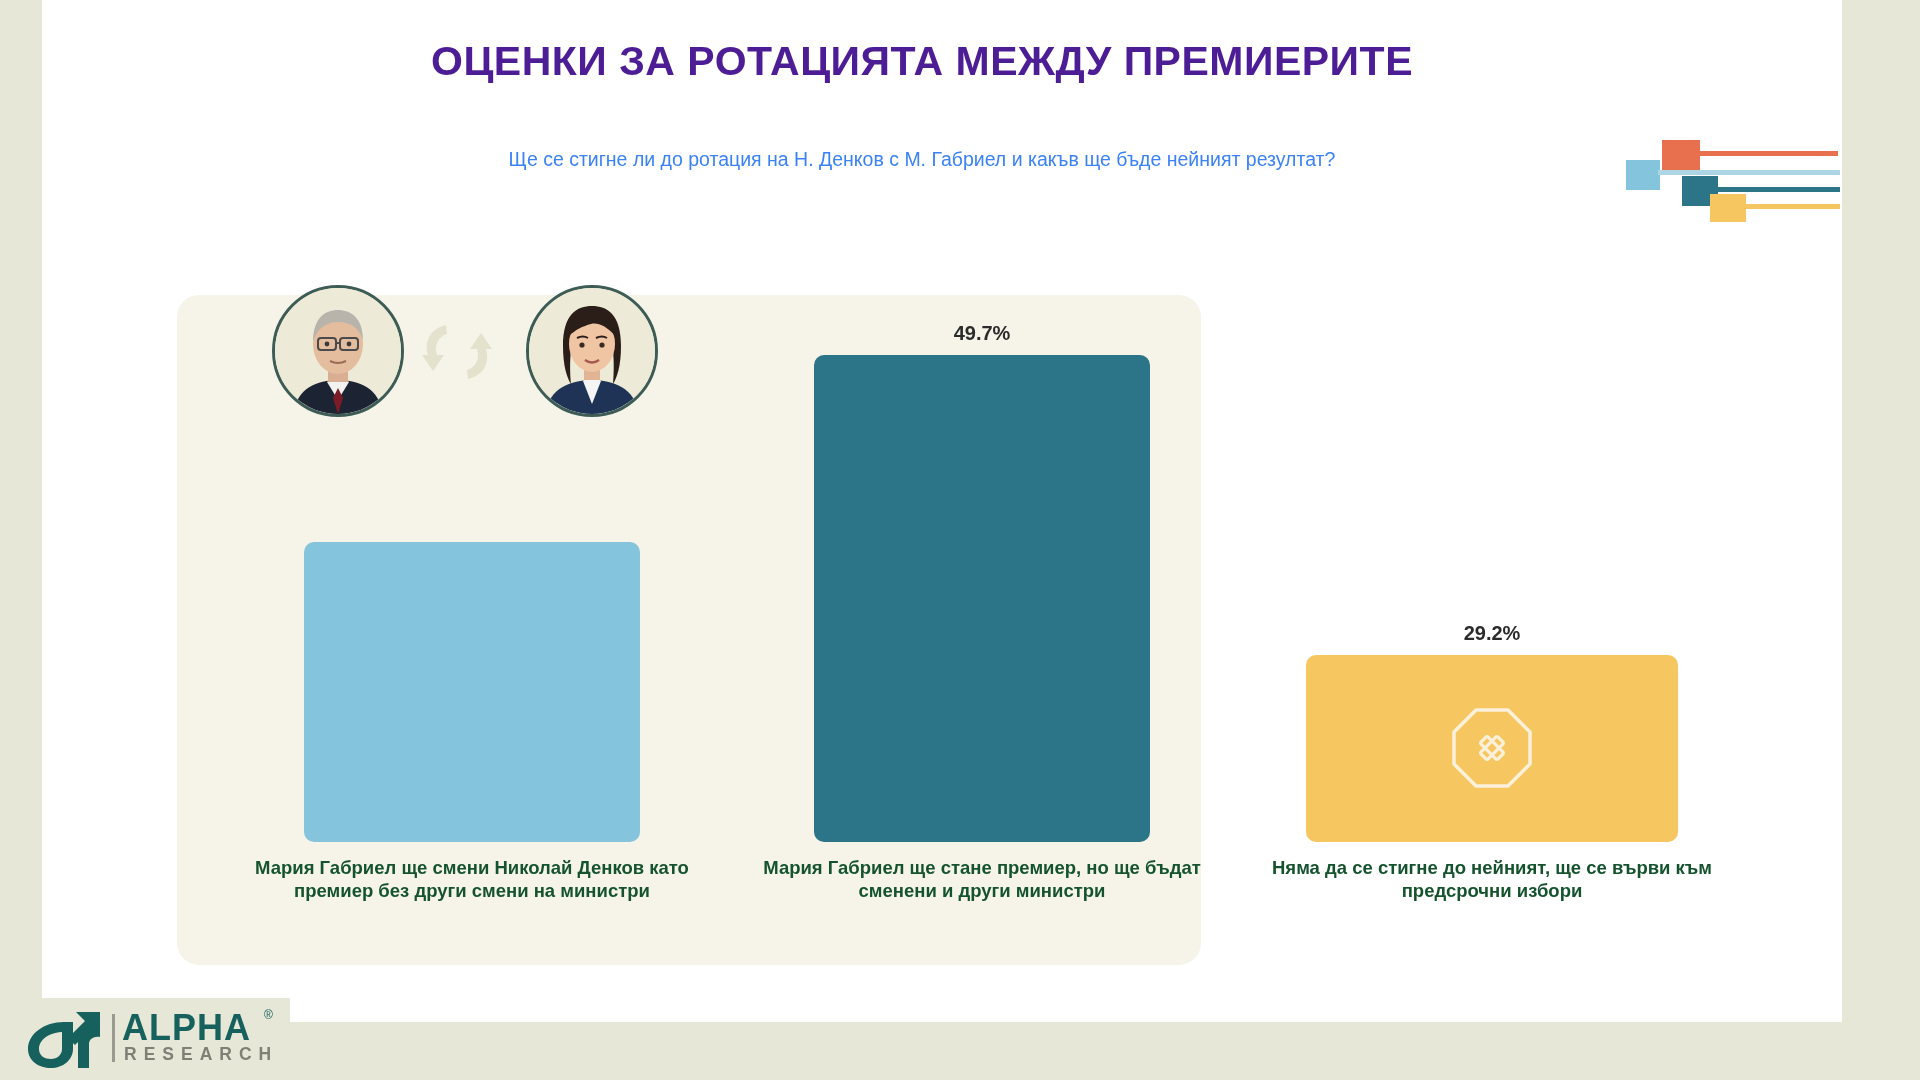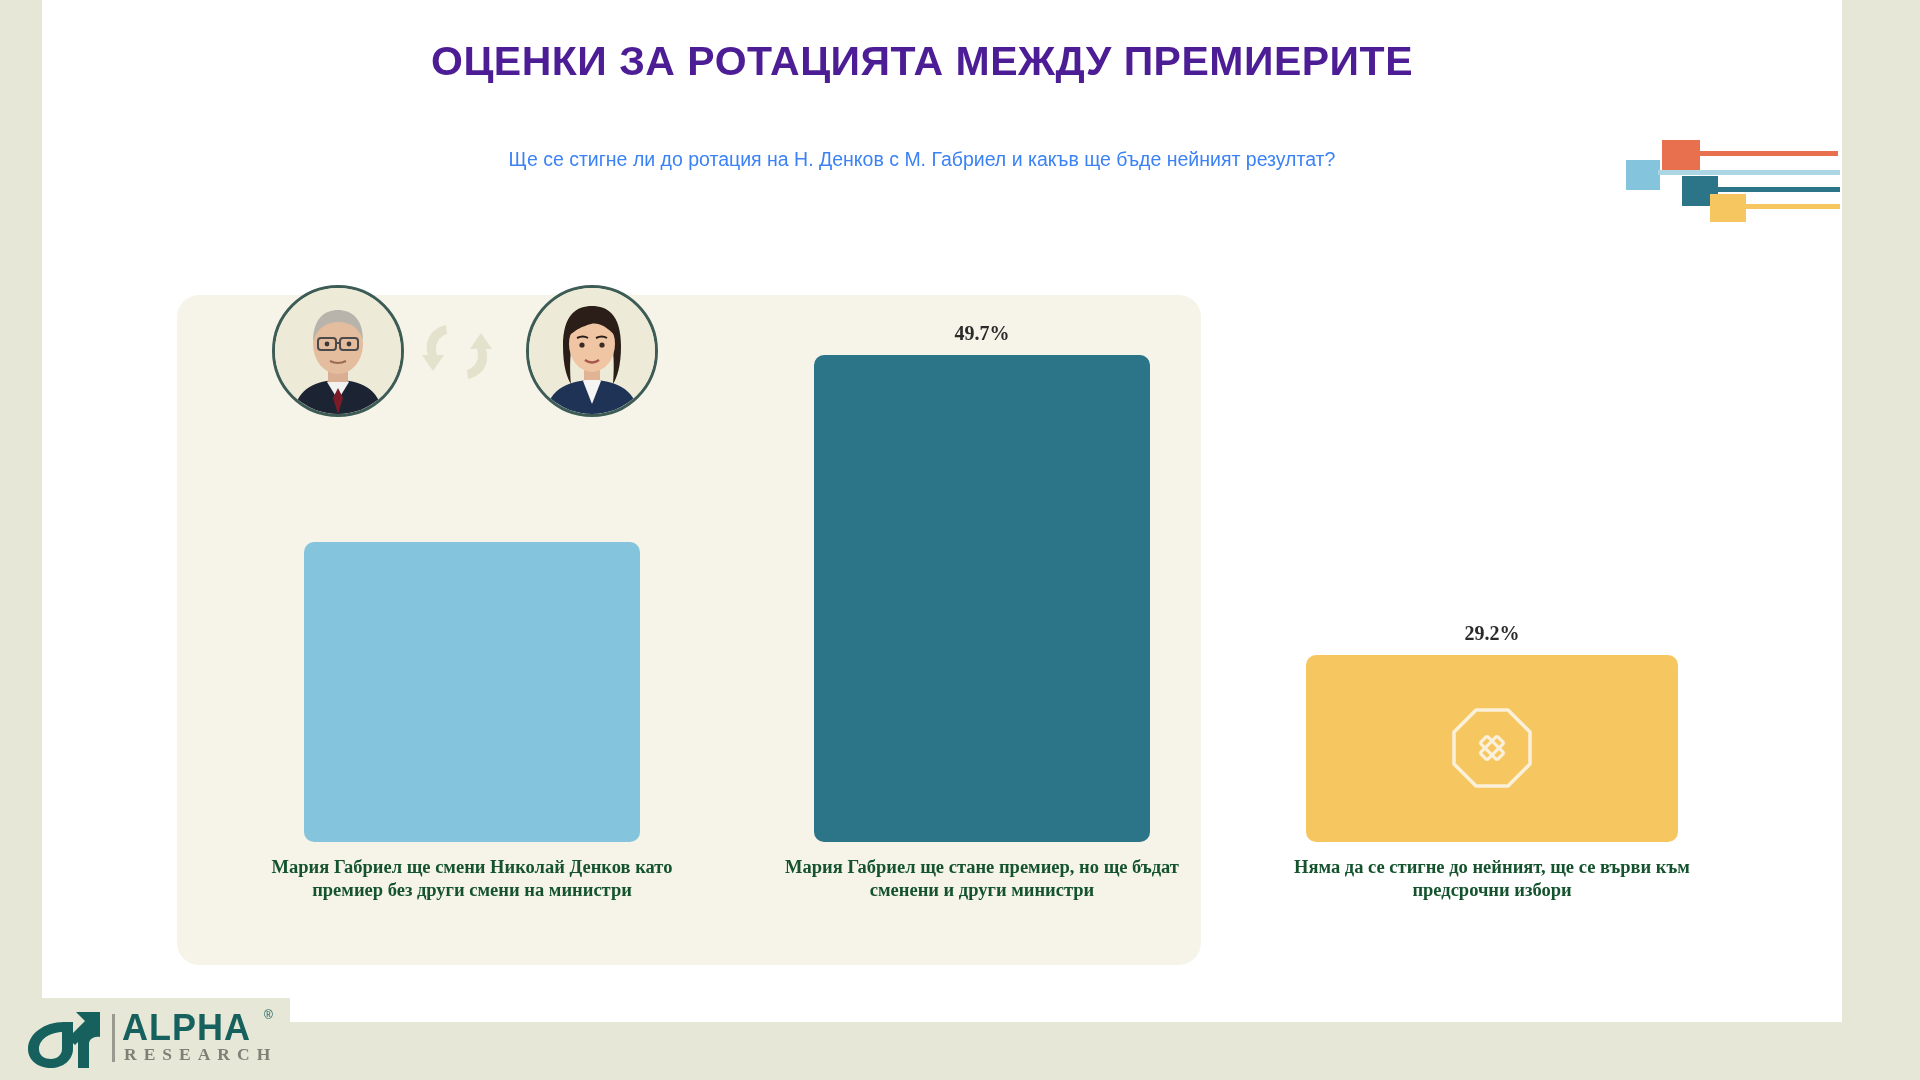--- a/index.html
+++ b/index.html
@@ -108,21 +108,20 @@
     top: 26px;
     width: 82px;
     height: 82px;
   }
 
   
   .bar-col {
     position: absolute;
     bottom: 0;
     text-align: center;
-    font-family: Liberation Serif, serif;
   }
   .bar-value {
     font-size: 20px;
     font-weight: bold;
     color: #2B2B2B;
     margin-bottom: 10px;
   }
   .bar {
     border-radius: 10px;
     margin: 0 auto;
@@ -189,21 +188,20 @@
   }
   .logo-research {
     position: absolute;
     left: 106px;
     top: 38px;
     font-size: 17.5px;
     font-weight: bold;
     letter-spacing: 7px;
     color: #7F7F76;
     line-height: 1;
-    font-family: Liberation Serif, serif;
   }
   .logo-reg {
     position: absolute;
     left: 246px;
     top: 0px;
     font-size: 12px;
     color: #16615E;
   }
 </style>
 </head>

